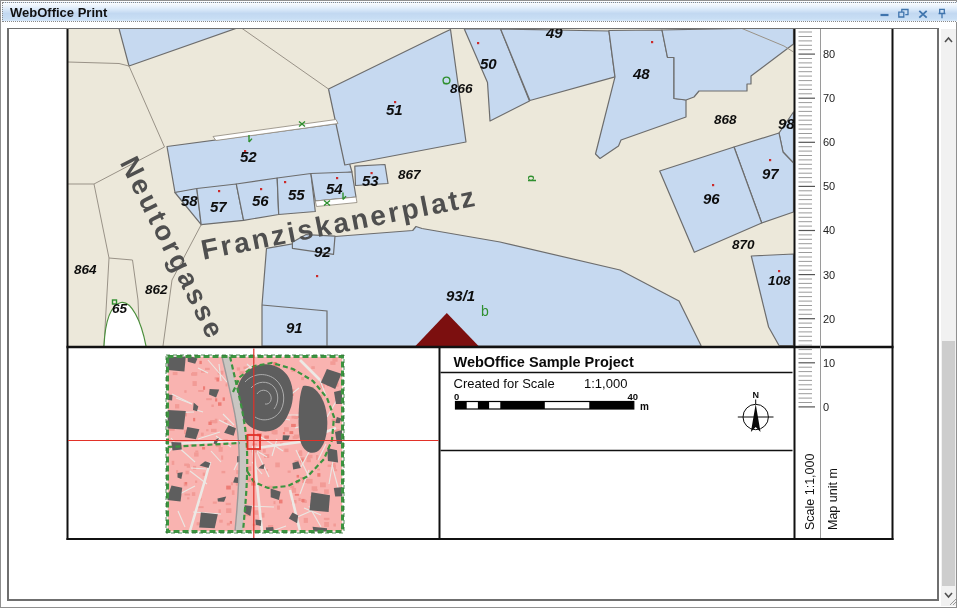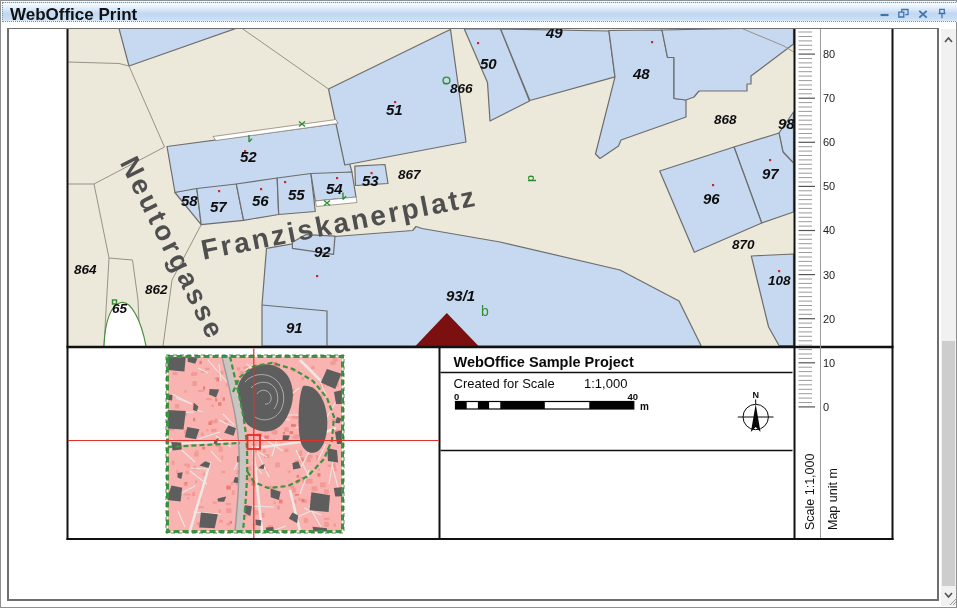--- a/index.html
+++ b/index.html
@@ -2,21 +2,21 @@
 <html><head>
 <meta charset="utf-8">
 <style>
   html,body{margin:0;padding:0;width:957px;height:608px;overflow:hidden;
     font-family:"Liberation Sans", sans-serif;background:#fff;}
   #win{position:absolute;left:0;top:0;width:955px;height:606px;
     border:1px solid #8f8f8f;background:#fff;}
   #titlebar{position:absolute;left:2px;top:2px;width:947px;height:16px;
     border:1px dotted #8a8a8a;
     background:linear-gradient(#fbfdff 0%,#ddebfa 32%,#c2d8f1 58%,#c8def4 88%,#d8e8fa 100%);
-    color:#111;font-size:17px;font-weight:bold;padding:2px 0 0 7px;}
+    color:#111;font-size:13px;font-weight:bold;padding:2px 0 0 7px;}
   #content{position:absolute;left:7px;top:28px;width:928px;height:570px;
     border-style:solid;border-color:#6f6f6f;border-width:1px 2px 2px 2px;background:#fff;}
   #vsb{position:absolute;left:941px;top:29px;width:15px;height:577px;background:#f1f1f1;}
   #vsb .thumb{position:absolute;left:1px;top:312px;width:13px;height:245px;background:#cdcdcd;}
   svg{position:absolute;}
   svg text{font-family:"Liberation Sans", sans-serif;}
 </style>
 </head>
 <body>
 

